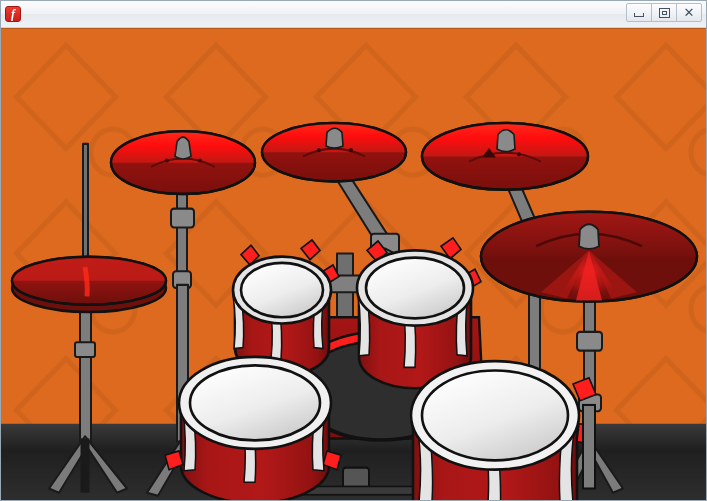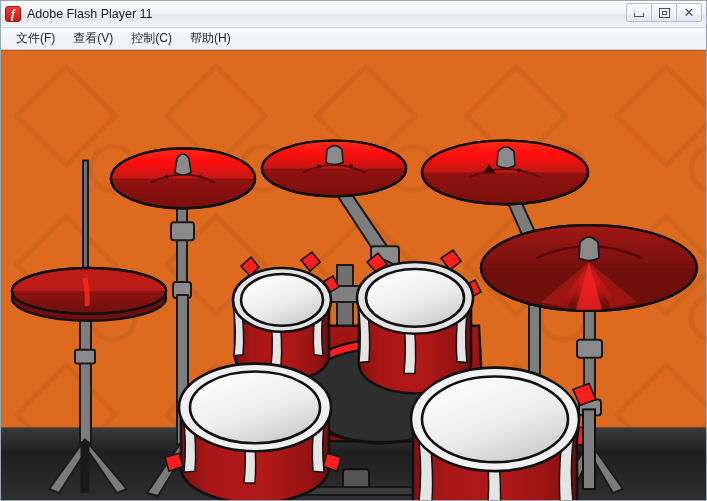--- a/index.html
+++ b/index.html
@@ -140,41 +140,34 @@
 </style>
 </head>
 <body>
 
 <div id="app-window">
 
   <div id="title-bar">
     <div id="flash-logo">
       <span>f</span>
     </div>
-    <div id="window-title">Adobe Flash Player 11</div>
 
     <div id="window-controls">
       <div class="win-btn">
         <div class="glyph-min"></div>
       </div>
       <div class="win-btn">
         <div class="glyph-max"></div>
       </div>
       <div class="win-btn">
         <div class="glyph-close">✕</div>
       </div>
     </div>
   </div>
 
-  <div id="menu-bar">
-    <div class="menu-item">文件(F)</div>
-    <div class="menu-item">查看(V)</div>
-    <div class="menu-item">控制(C)</div>
-    <div class="menu-item">帮助(H)</div>
-  </div>
 
   <div id="stage">
     <svg id="stage-svg" viewBox="0 0 705 451" preserveAspectRatio="none">
       <defs>
 
         <linearGradient id="gCymTop" x1="0" y1="0" x2="0" y2="1">
           <stop offset="0%" stop-color="#ff2a1a"></stop>
           <stop offset="45%" stop-color="#ff0d0d"></stop>
           <stop offset="100%" stop-color="#c21814"></stop>
         </linearGradient>

